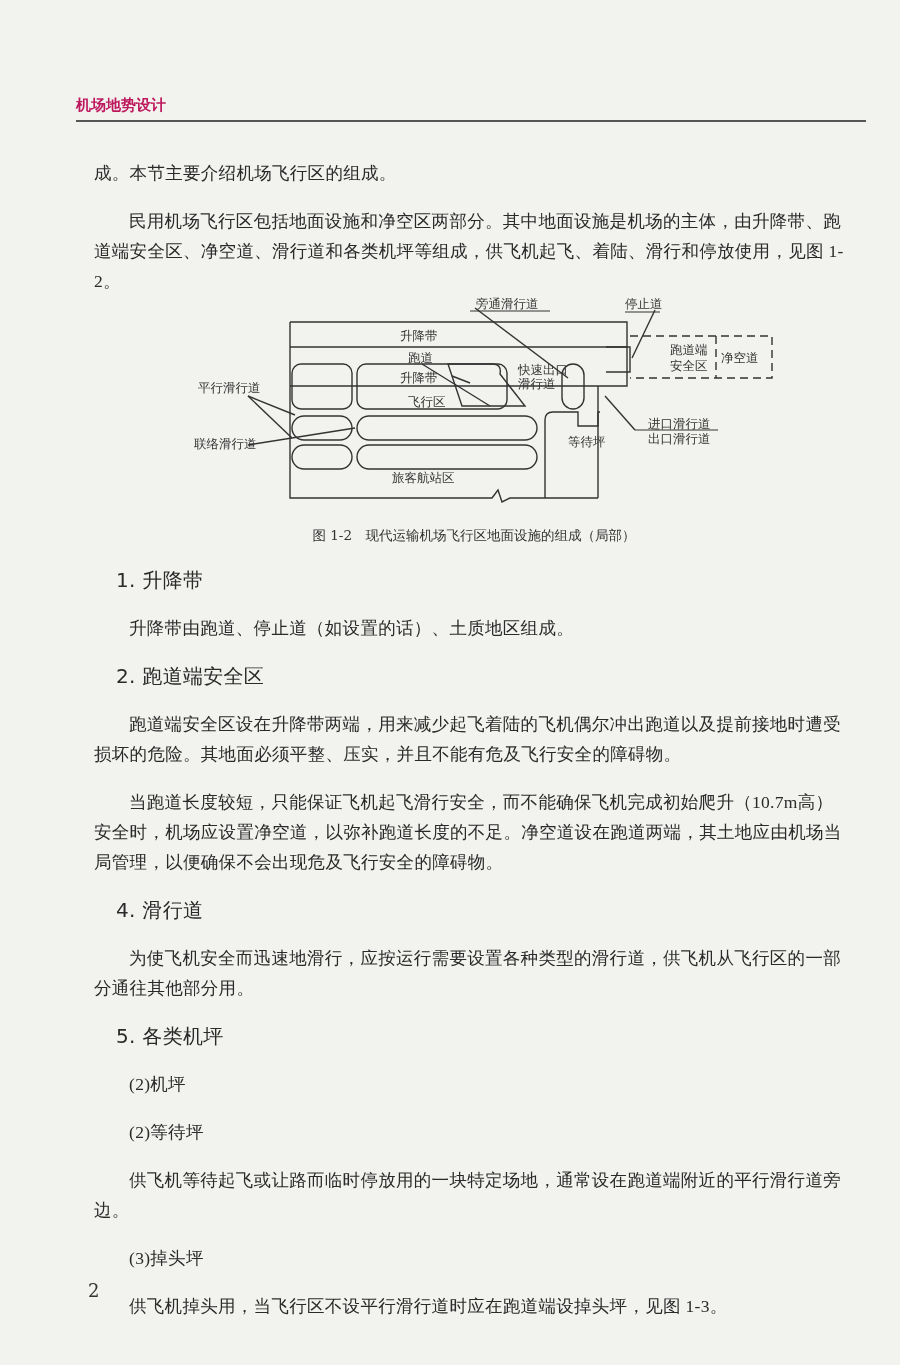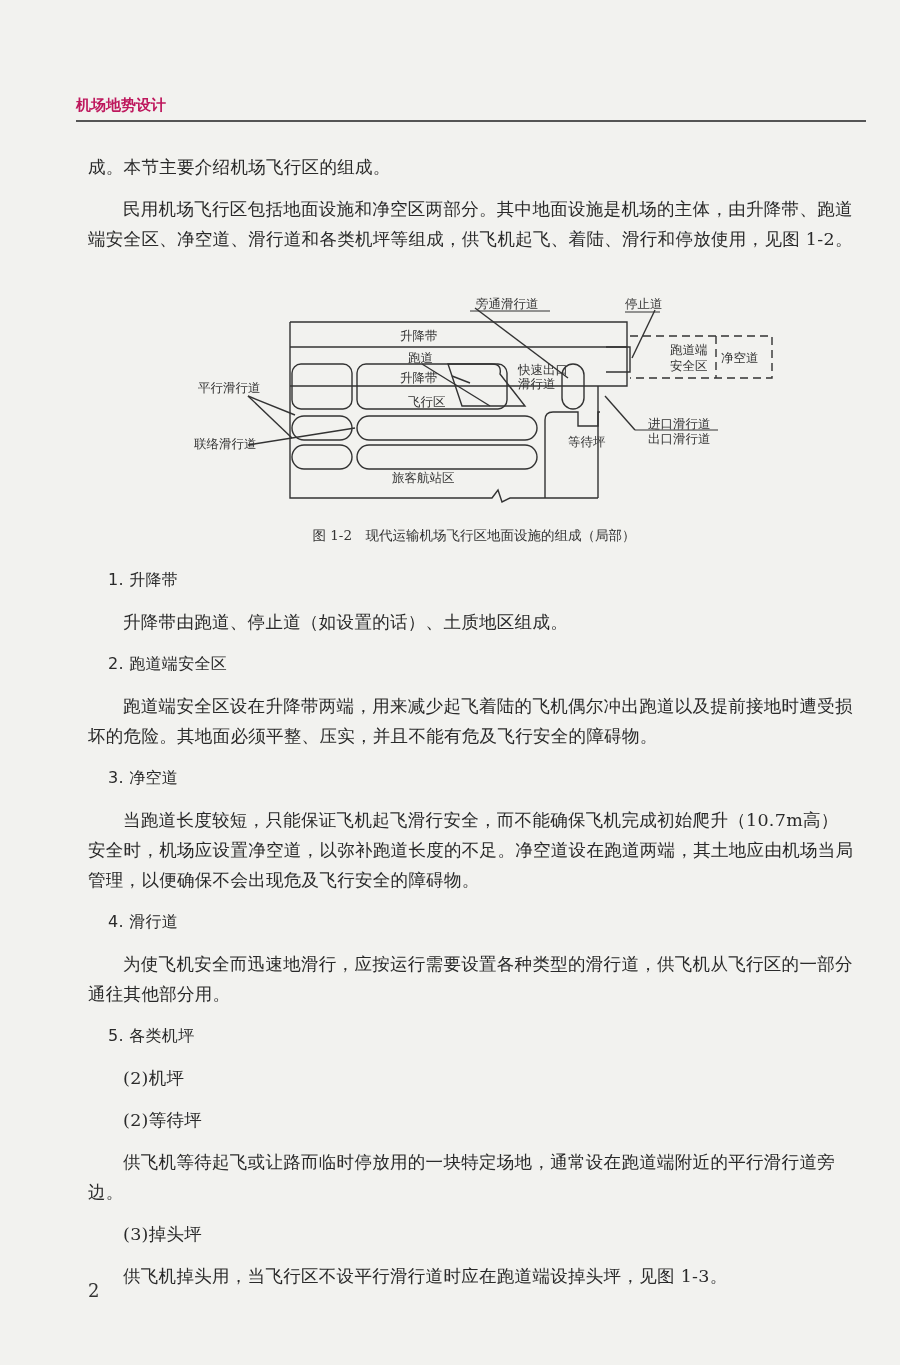--- a/index.html
+++ b/index.html
@@ -15,23 +15,23 @@
     font-family:"DejaVu Sans", "Liberation Sans", sans-serif;
     font-weight:bold; font-size:15px; color:#be185d;
   }
   .head-rule {
     position:absolute; left:76px; top:120px; width:790px; height:2px; background:#555;
   }
   .body-text {
     position:absolute; left:76px; width:790px;
     font-size:17.5px; line-height:30px; letter-spacing:0.3px;
   }
-  .p { margin:12px; }
-  .indent { text-indent:2em; }
-  .heading { margin:0; padding-left:2em; font-family:"DejaVu Sans", "Liberation Sans", sans-serif; font-size:16px; }
+  .p { margin:18px; }
+  .indent { text-indent:2em;font-family:Liberation Serif, serif; }
+  .heading { margin:0; padding-left:2em; font-family:"DejaVu Sans", "Liberation Sans", sans-serif; font-size:20px; }
   .caption {
     position:absolute; left:0; width:900px; top:527px; text-align:center;
     font-size:13.5px; color:#333;margin-left:24px;
   }
   .figure { position:absolute; left:180px; top:268px; width:620px; height:240px;margin-top:20px; }
   .figure svg text { font-family:"DejaVu Serif", "Liberation Serif", serif; font-size:12.5px; fill:#333; }
   .page-number {
     position:absolute; left:88px; top:1280px; font-size:18px; color:#333;
   }
 </style>
@@ -111,21 +111,20 @@
   </svg>
 </div>
 
 <div class="caption">图 1-2　现代运输机场飞行区地面设施的组成（局部）</div>
 
 <div class="body-text" style="top:565px;">
   <p class="heading">1. 升降带</p>
   <p class="p indent">升降带由跑道、停止道（如设置的话）、土质地区组成。</p>
   <p class="heading">2. 跑道端安全区</p>
   <p class="p indent">跑道端安全区设在升降带两端，用来减少起飞着陆的飞机偶尔冲出跑道以及提前接地时遭受损坏的危险。其地面必须平整、压实，并且不能有危及飞行安全的障碍物。</p>
-  <p class="heading">3. 净空道</p>
   <p class="p indent">当跑道长度较短，只能保证飞机起飞滑行安全，而不能确保飞机完成初始爬升（10.7m高）安全时，机场应设置净空道，以弥补跑道长度的不足。净空道设在跑道两端，其土地应由机场当局管理，以便确保不会出现危及飞行安全的障碍物。</p>
   <p class="heading">4. 滑行道</p>
   <p class="p indent">为使飞机安全而迅速地滑行，应按运行需要设置各种类型的滑行道，供飞机从飞行区的一部分通往其他部分用。</p>
   <p class="heading">5. 各类机坪</p>
   <p class="p indent">(2)机坪</p>
   <p class="p indent">(2)等待坪</p>
   <p class="p indent">供飞机等待起飞或让路而临时停放用的一块特定场地，通常设在跑道端附近的平行滑行道旁边。</p>
   <p class="p indent">(3)掉头坪</p>
   <p class="p indent">供飞机掉头用，当飞行区不设平行滑行道时应在跑道端设掉头坪，见图 1-3。</p>
 </div>

